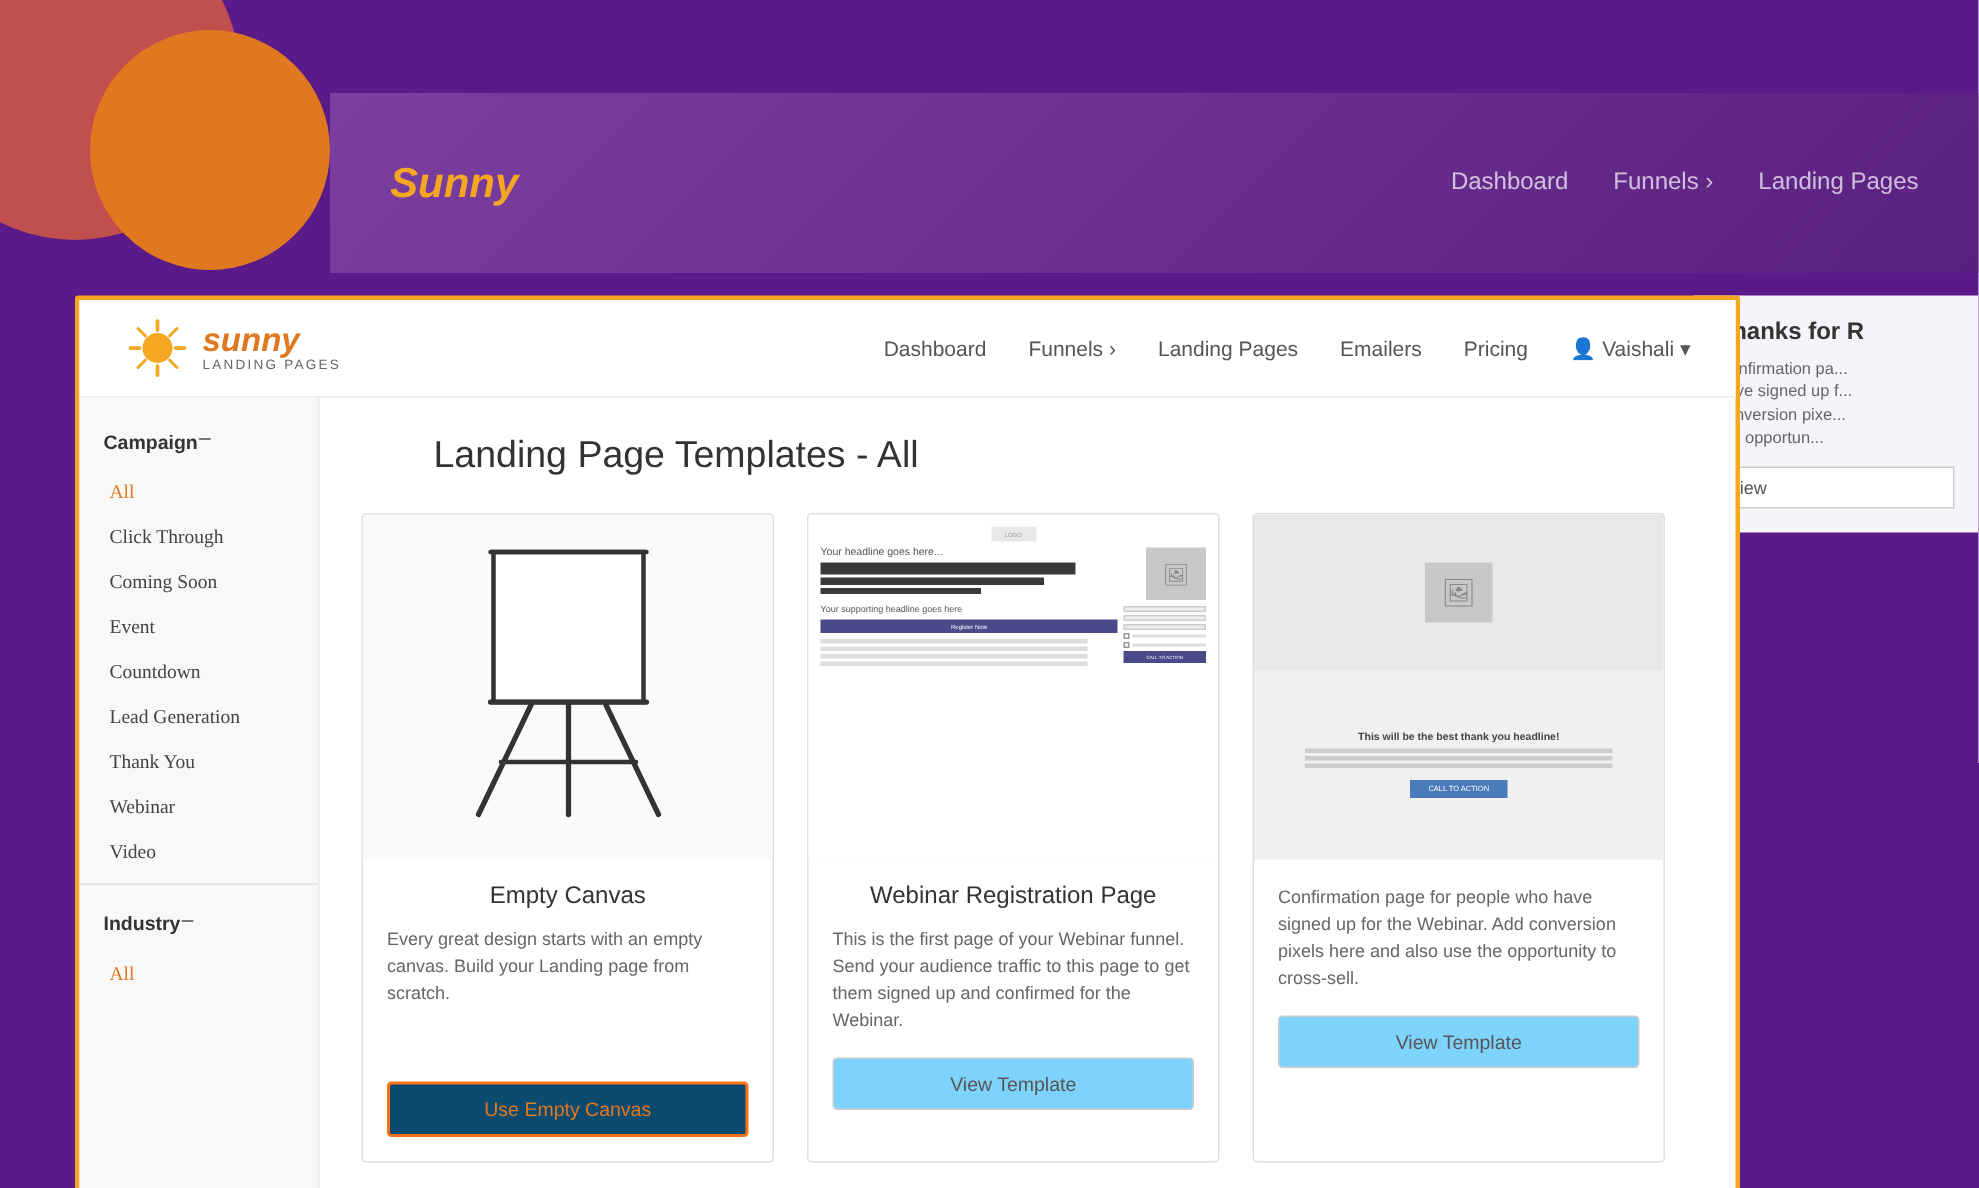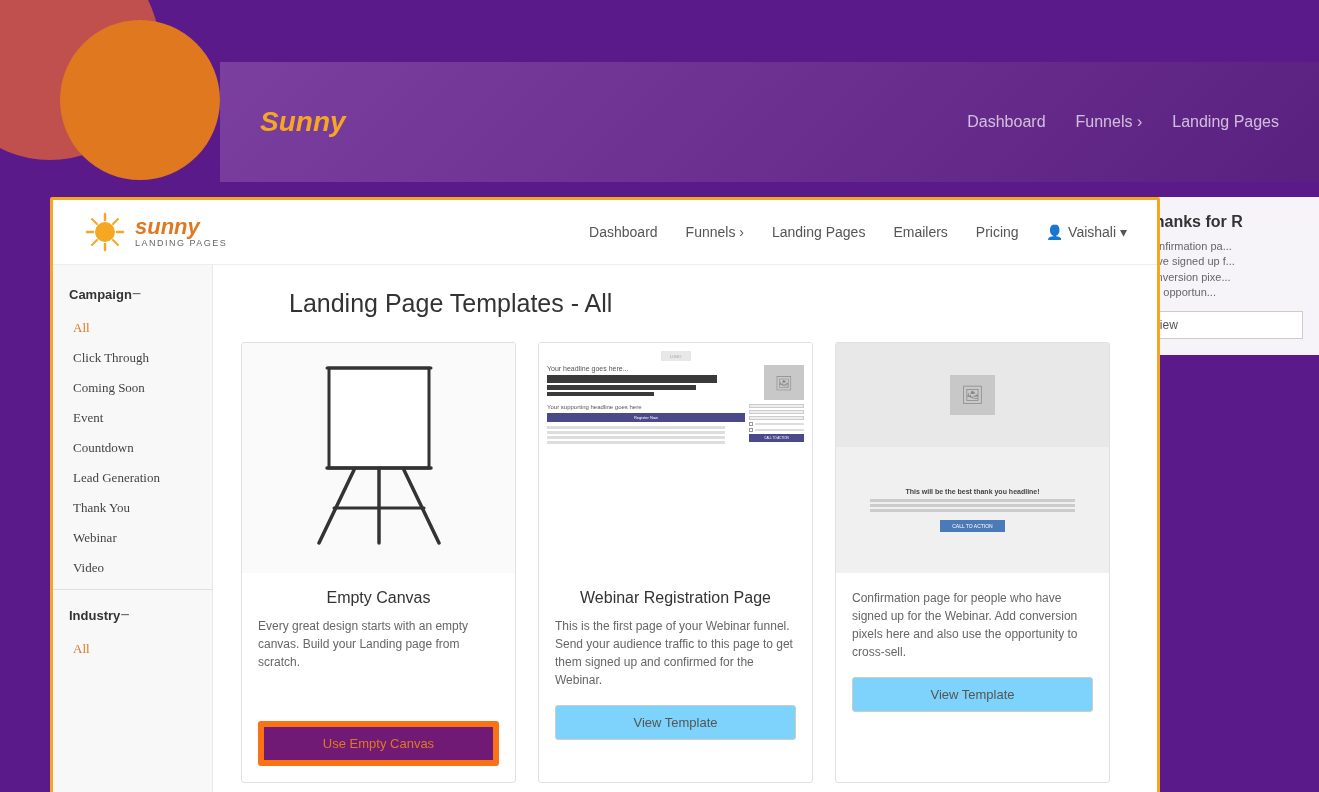--- a/index.html
+++ b/index.html
@@ -397,22 +397,22 @@
       display: block;
       width: 100%;
       padding: 9px;
       text-align: center;
       border-radius: 3px;
       font-size: 13px;
       cursor: pointer;
       font-weight: 500;
     }
     .template-btn-primary {
-      background: #701a75;
-      border: 6px solid #f97316;
+      background: #0c4a6e;
+      border: 2px solid #f97316;
       color: #e07820;
       margin-top: 44px;
     }
     .template-btn-secondary {
       background: #7dd3fc;
       border: 1px solid #ccc;
       color: #555;
     }
 
     

